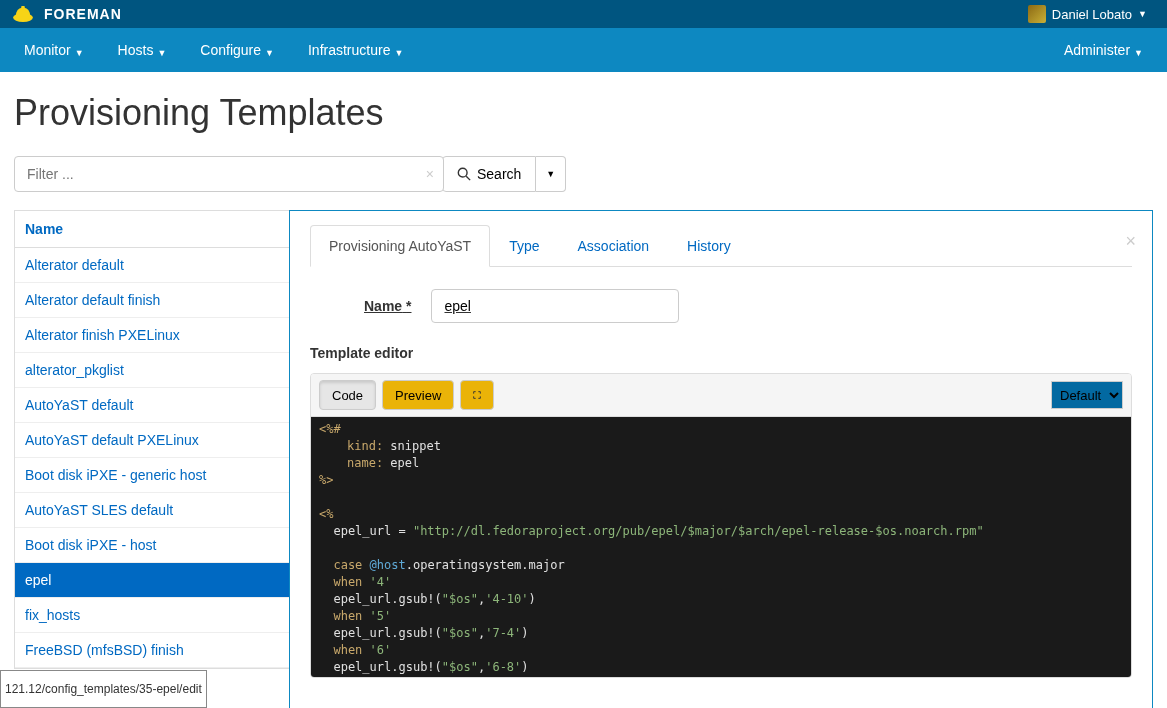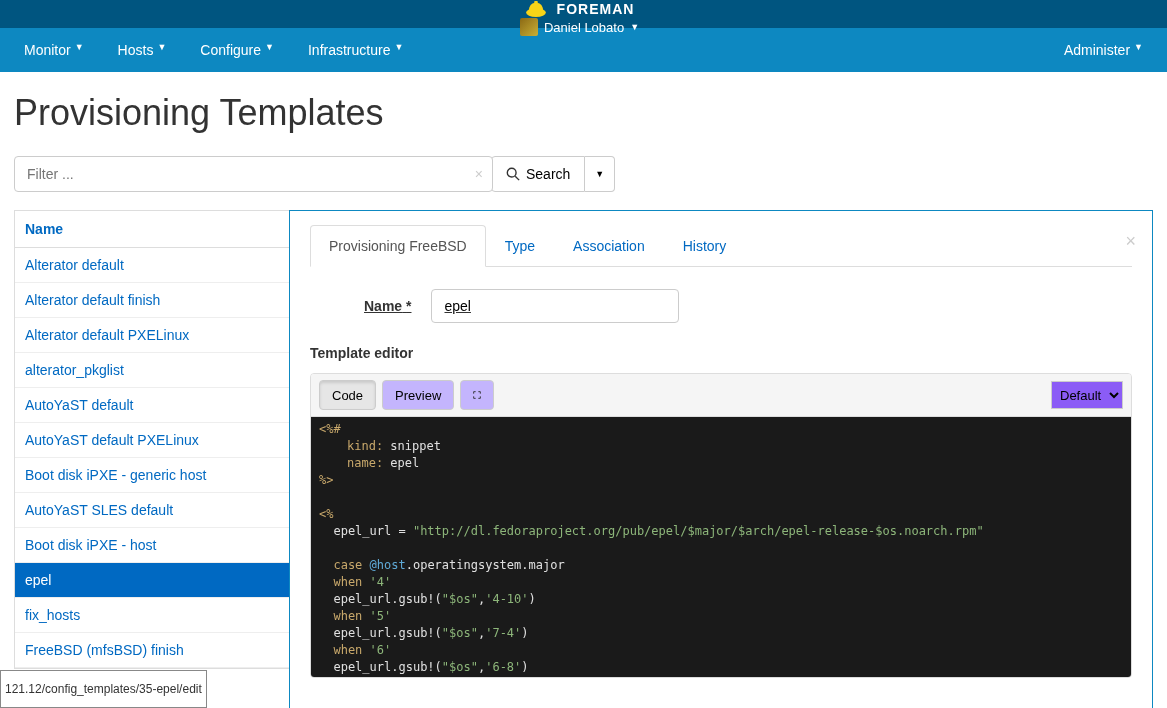--- a/index.html
+++ b/index.html
@@ -1,34 +1,34 @@
 <!DOCTYPE html>
 <html><head>
 <meta charset="utf-8">
 <style>
 * { box-sizing: border-box; margin: 0; padding: 0; }
 body { font-family: "Helvetica Neue", Helvetica, Arial, sans-serif; font-size: 14px; color: #333; background: #fff; }
 
-.topbar { background: #005580; color: #fff; height: 28px; display: flex; align-items: center; justify-content: space-between; padding: 0 20px 0 12px; flex-direction: column; }
+.topbar { background: #005580; color: #fff; height: 28px; display: flex; align-items: center; justify-content: space-between; padding: 0 20px 0 12px; }
 .topbar-left { display: flex; align-items: center; gap: 10px; }
 .logo-icon { width: 22px; height: 18px; }
 .brand { font-weight: bold; letter-spacing: 1px; font-size: 14px; }
 .user-area { display: flex; align-items: center; gap: 6px; font-size: 13px; cursor: pointer; }
 .avatar { width: 18px; height: 18px; background: linear-gradient(135deg,#8b6914,#c9b037); border-radius: 2px; }
 
 .navbar { background: #0d88c1; height: 44px; display: flex; align-items: center; justify-content: space-between; padding: 0 24px 0 24px; }
 .nav-left, .nav-right { display: flex; gap: 34px; }
-.nav-item { color: #fff; font-size: 14px; cursor: pointer; display: flex; align-items: flex-start; gap: 4px; }
+.nav-item { color: #fff; font-size: 14px; cursor: pointer; display: flex; align-items: flex-end; gap: 4px; }
 .caret-down { font-size: 9px; }
 
 .page-wrap { padding: 14px 14px 0 14px; }
 h1 { font-size: 36px; font-weight: 400; margin: 6px 0 22px 0; }
 
 .searchbar { display: flex; gap: 0; margin-bottom: 18px; }
-.filter-input { width: 479px; height: 36px; border: 1px solid #ccc; border-radius: 4px; padding: 0 28px 0 12px; font-size: 14px; color: #999; position: relative; }
+.filter-input { width: 430px; height: 36px; border: 1px solid #ccc; border-radius: 4px; padding: 0 28px 0 12px; font-size: 14px; color: #999; position: relative; }
 .filter-wrap { position: relative; }
 .filter-clear { position: absolute; right: 10px; top: 50%; transform: translateY(-50%); color: #ccc; font-size: 14px; cursor: pointer; }
 .btn { height: 36px; border: 1px solid #ccc; background: #fff; padding: 16px 14px; font-size: 14px; cursor: pointer; display: inline-flex; align-items: center; gap: 6px; }
 .search-btn { border-radius: 4px 0 0 4px; border-left: 1px solid #ccc; margin-left: -1px; }
 .search-group { display: flex; margin-left: -1px; }
 .dropdown-btn { border-radius: 0 4px 4px 0; padding: 0 10px; border-left: none; }
 
 .content-row { display: flex; gap: 0; align-items: flex-start; }
 
 .sidebar-list { width: 275px; border: 1px solid #ddd; border-right: none; }
@@ -45,24 +45,24 @@
 .form-row { display: flex; align-items: center; gap: 20px; margin: 22px 0 22px 54px; text-decoration: underline; }
 .form-label { font-weight: bold; font-size: 14px; }
 .req { color: #333; }
 .form-input { width: 248px; height: 34px; border: 1px solid #ccc; border-radius: 4px; padding: 0 12px; font-size: 14px; }
 
 .section-title { font-weight: bold; font-size: 14px; margin-bottom: 12px; }
 
 .editor-box { border: 1px solid #ddd; border-radius: 4px; overflow: hidden; }
 .editor-toolbar { background: #f5f5f5; padding: 6px 8px; display: flex; align-items: center; justify-content: space-between; border-bottom: 1px solid #ddd; }
 .toolbar-left { display: flex; gap: 6px; align-items: center; }
-.small-btn { height: 30px; border: 1px solid #ccc; background: #c4b5fd; padding: 0 12px; font-size: 13px; border-radius: 4px; cursor: pointer; display: inline-flex; align-items: center; }
+.small-btn { height: 30px; border: 1px solid #ccc; background: #eab308; padding: 0 12px; font-size: 13px; border-radius: 4px; cursor: pointer; display: inline-flex; align-items: center; }
 .small-btn.active { background: #e6e6e6; box-shadow: inset 0 2px 3px rgba(0,0,0,0.12); }
 .expand-btn { width: 34px; justify-content: center; }
-.select-default { height: 28px; border: 1px solid #ccc; background: #8b5cf6; font-size: 13px; padding: 0 4px; }
+.select-default { height: 28px; border: 1px solid #ccc; background: #0369a1; font-size: 13px; padding: 0 4px; }
 
 .code-area { background: #1a1a1a; color: #ccc; font-family: Menlo, Consolas, monospace; font-size: 12px; line-height: 17px; padding: 4px 8px; white-space: pre; overflow: hidden; height: 260px; }
 .c-tag { color: #c8a86b; }
 .c-key { color: #c8a86b; margin-left: 28px; }
 .c-str { color: #8db67a; }
 .c-kw  { color: #c8a86b; }
 .c-var { color: #5fa9d6; }
 .c-plain { color: #e0e0e0; }
 
 .status-bar { position: fixed; left: 0; bottom: 0; background: #fff; border: 1px solid #888; padding: 11px 4px; font-size: 12px; font-family: sans-serif; }
@@ -135,37 +135,37 @@
     </div>
   </div>
 
   <div class="content-row">
 
     <div class="sidebar-list">
       <div class="list-header">Name</div>
       <div id="list-items">
           <div class="list-item">Alterator default</div>
           <div class="list-item">Alterator default finish</div>
-          <div class="list-item">Alterator default PXELinux</div>
+          <div class="list-item">Alterator finish PXELinux</div>
           <div class="list-item">alterator_pkglist</div>
           <div class="list-item">AutoYaST default</div>
           <div class="list-item">AutoYaST default PXELinux</div>
           <div class="list-item">Boot disk iPXE - generic host</div>
           <div class="list-item">AutoYaST SLES default</div>
           <div class="list-item">Boot disk iPXE - host</div>
           <div class="list-item selected">epel</div>
           <div class="list-item">fix_hosts</div>
           <div class="list-item">FreeBSD (mfsBSD) finish</div>
         </div>
     </div>
 
     <div class="editor-panel">
       <span class="close-x">×</span>
       <div class="tabs" id="tabs">
-          <div class="tab active">Provisioning FreeBSD</div>
+          <div class="tab active">Provisioning AutoYaST</div>
           <div class="tab">Type</div>
           <div class="tab">Association</div>
           <div class="tab">History</div>
         </div>
 
       <div class="form-row">
         <label class="form-label"><span>Name</span> <span class="req">*</span></label>
         <input class="form-input" value="epel" style="">
       </div>
 

